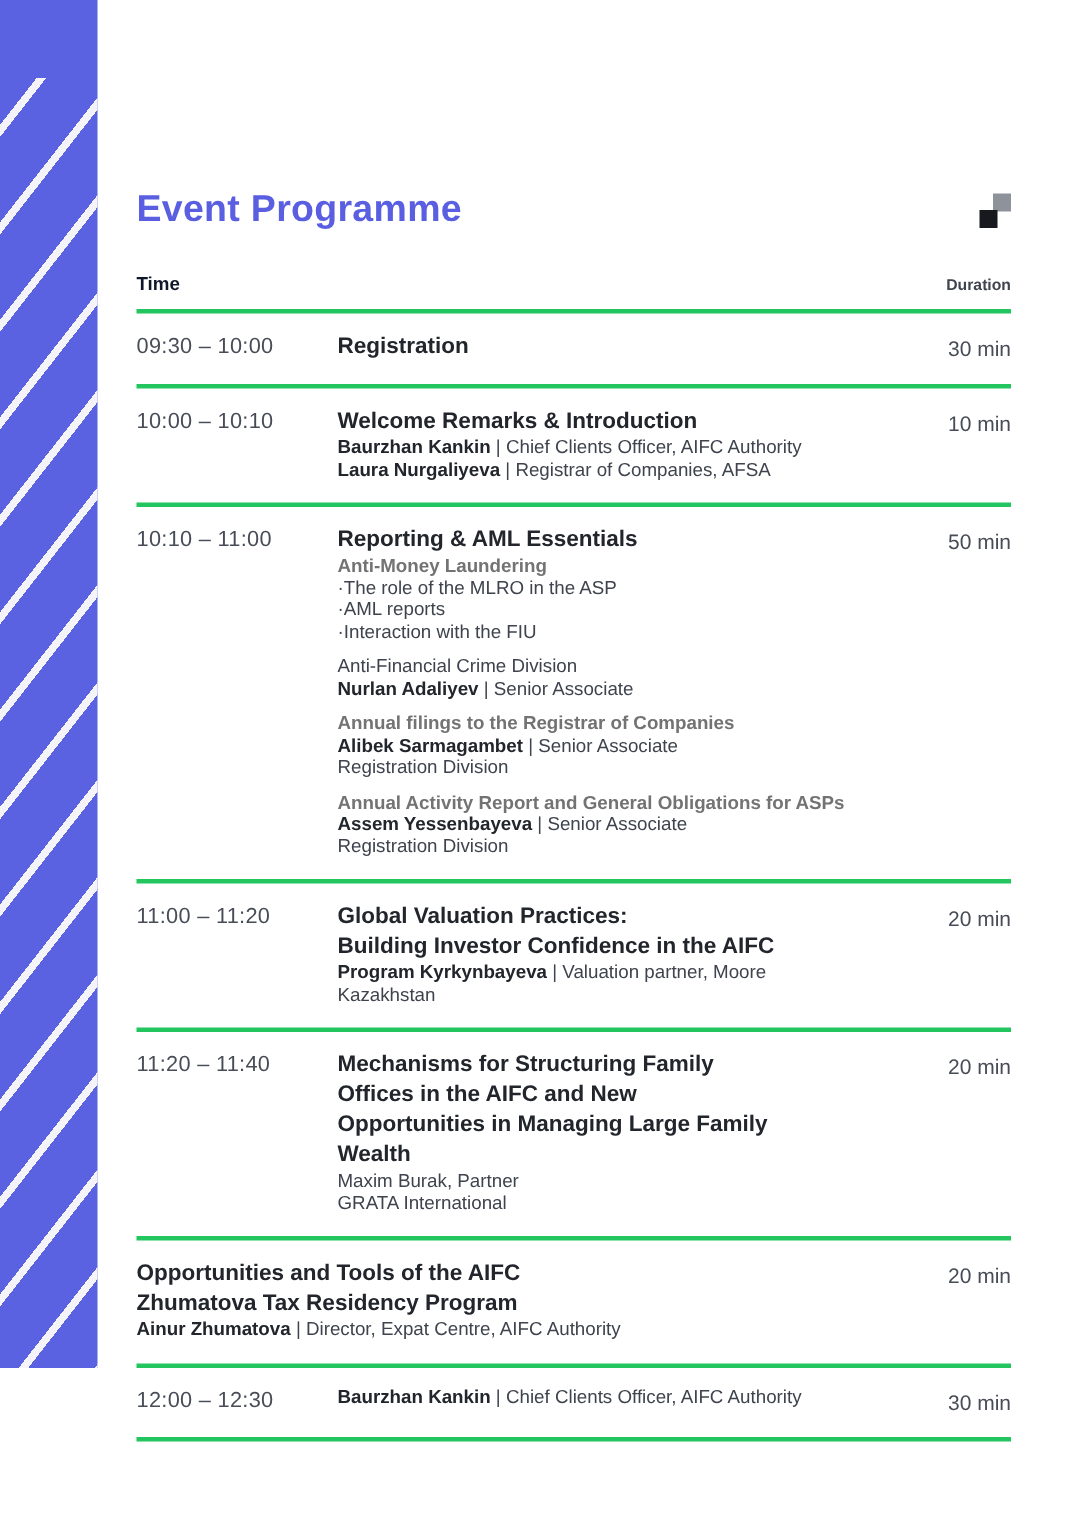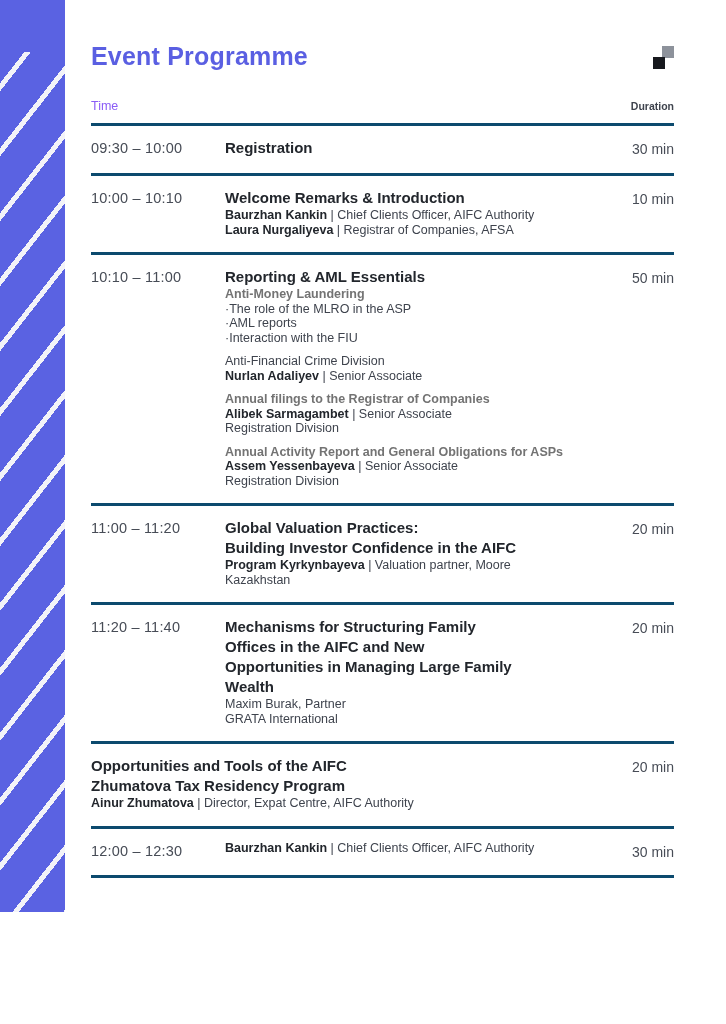--- a/index.html
+++ b/index.html
@@ -12,36 +12,36 @@
   .band{
     position:absolute;left:0;top:0;width:65px;height:912px;
     background:#5a62e2;overflow:hidden;
   }
   .band-stripes{
     position:absolute;left:-20px;right:-20px;top:52px;bottom:-20px;
     background:repeating-linear-gradient(128deg,transparent 0 35px,#f3f3f8 35px 40px);
   }
   
   .content{position:absolute;left:91px;top:0;width:583px;}
-  .header-row{display:flex;align-items:flex-start;margin-top:43px;}
+  .header-row{display:flex;align-items:flex-start;padding-top:126px;}
   h1{
     margin:0;flex:1;font-size:25px;line-height:27px;font-weight:700;
     color:#5a5fe2;letter-spacing:.2px;
   }
   .logo{position:relative;width:21px;height:23px;margin-top:3px;}
   .logo .sq-gray{position:absolute;right:0;top:0;width:12px;height:12px;background:#8d929b;}
   .logo .sq-black{position:absolute;left:0;bottom:0;width:12px;height:12px;background:#17191e;z-index:2;}
   .thead{
     display:flex;justify-content:space-between;align-items:baseline;
     margin-top:29px;padding-bottom:10px;
   }
-  .th-time{font-size:12.5px;font-weight:400;color:#8b5cf6;}
+  .th-time{font-size:12.5px;font-weight:700;color:#0f172a;}
   .th-dur{font-size:10.5px;font-weight:600;color:#3f444e;}
   .rows{display:block;}
-  .row{display:flex;border-top:3px solid #0c4a6e;padding:12px 0 15px;}
+  .row{display:flex;border-top:3px solid #22c55e;padding:12px 0 15px;}
   .t-time{
     width:134px;flex:0 0 134px;font-size:14.5px;color:#474c56;
     letter-spacing:.2px;padding-top:2px;
   }
   .t-main{width:345px;flex:0 0 345px;}
   .t-title{
     font-size:15px;font-weight:700;color:#22262c;line-height:20px;
     white-space:pre-line;
   }
   .t-dur{

